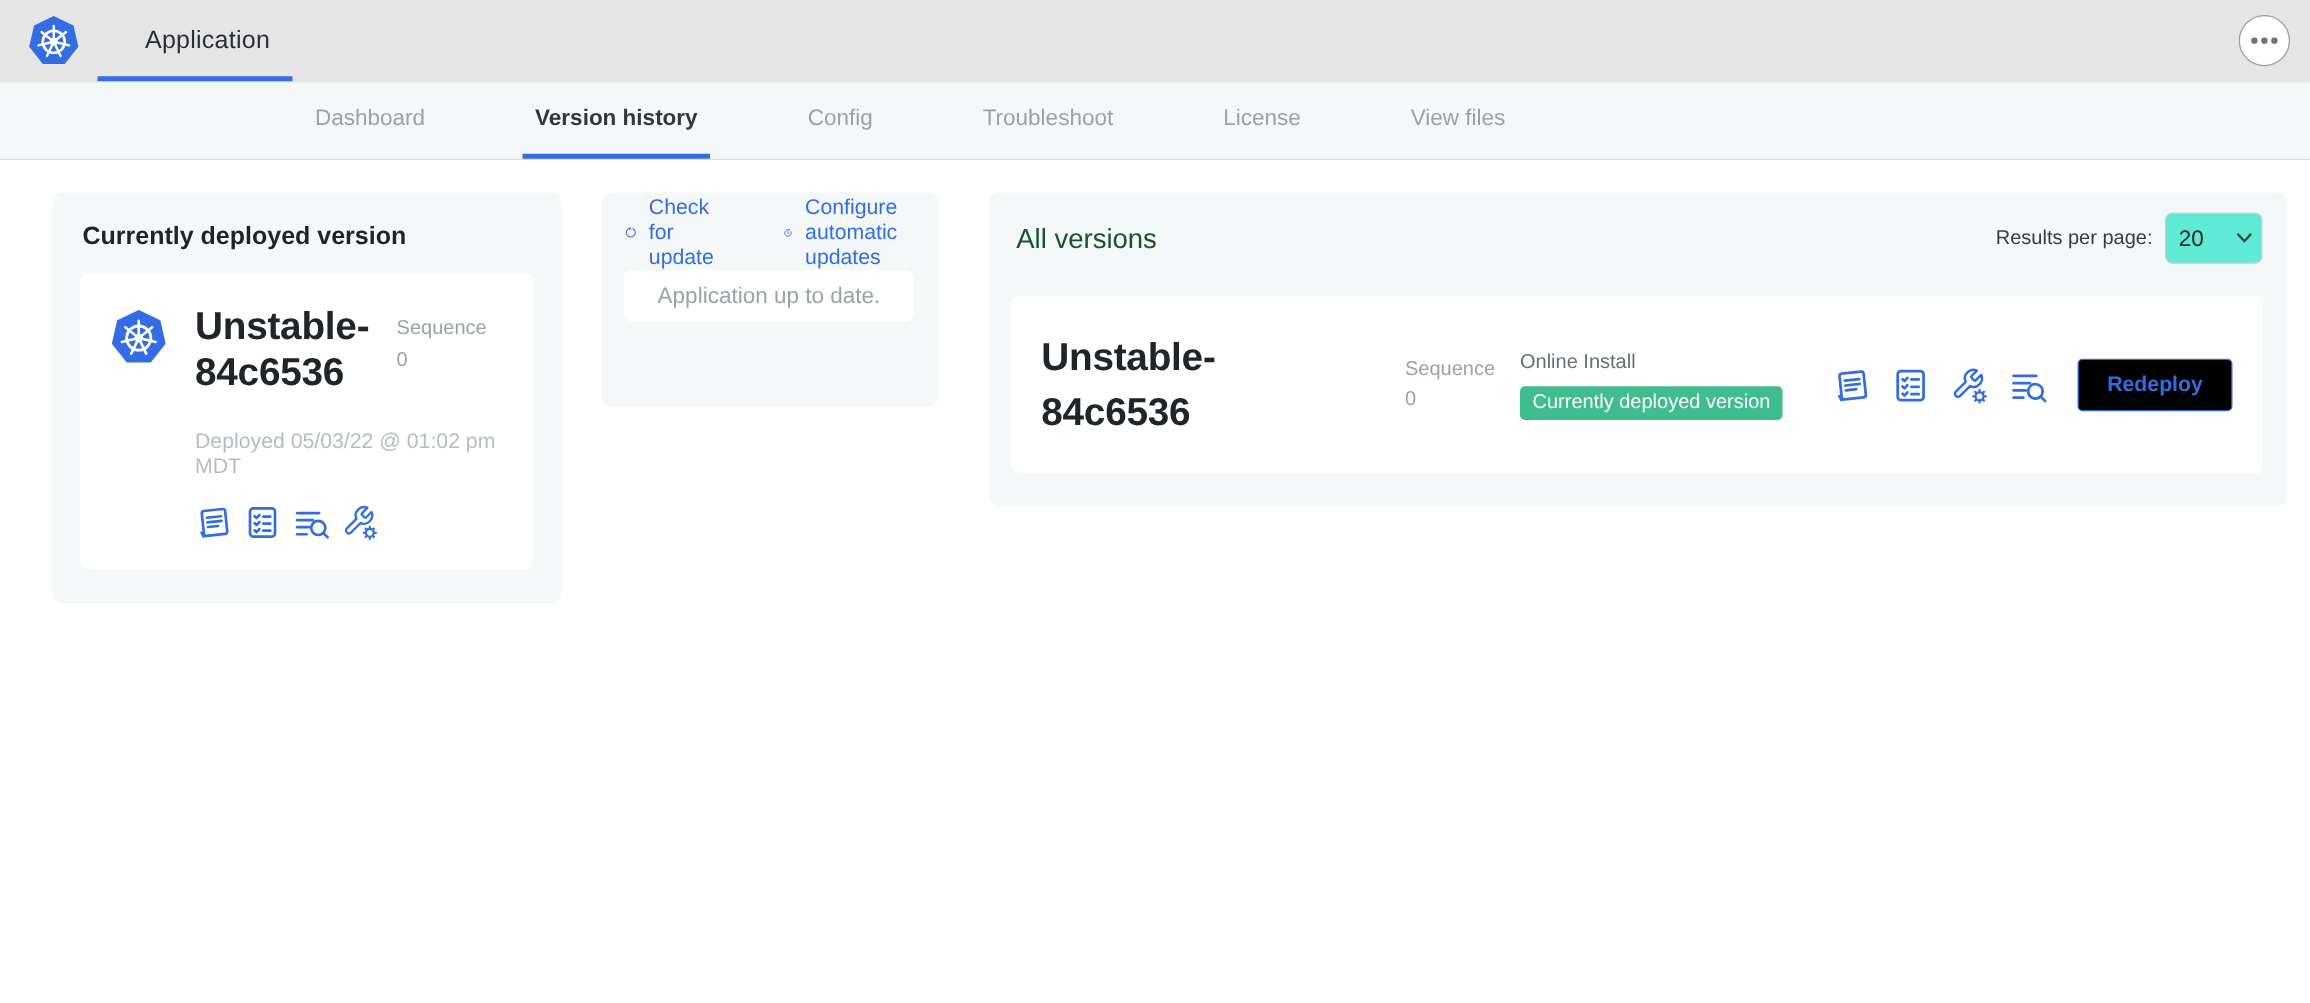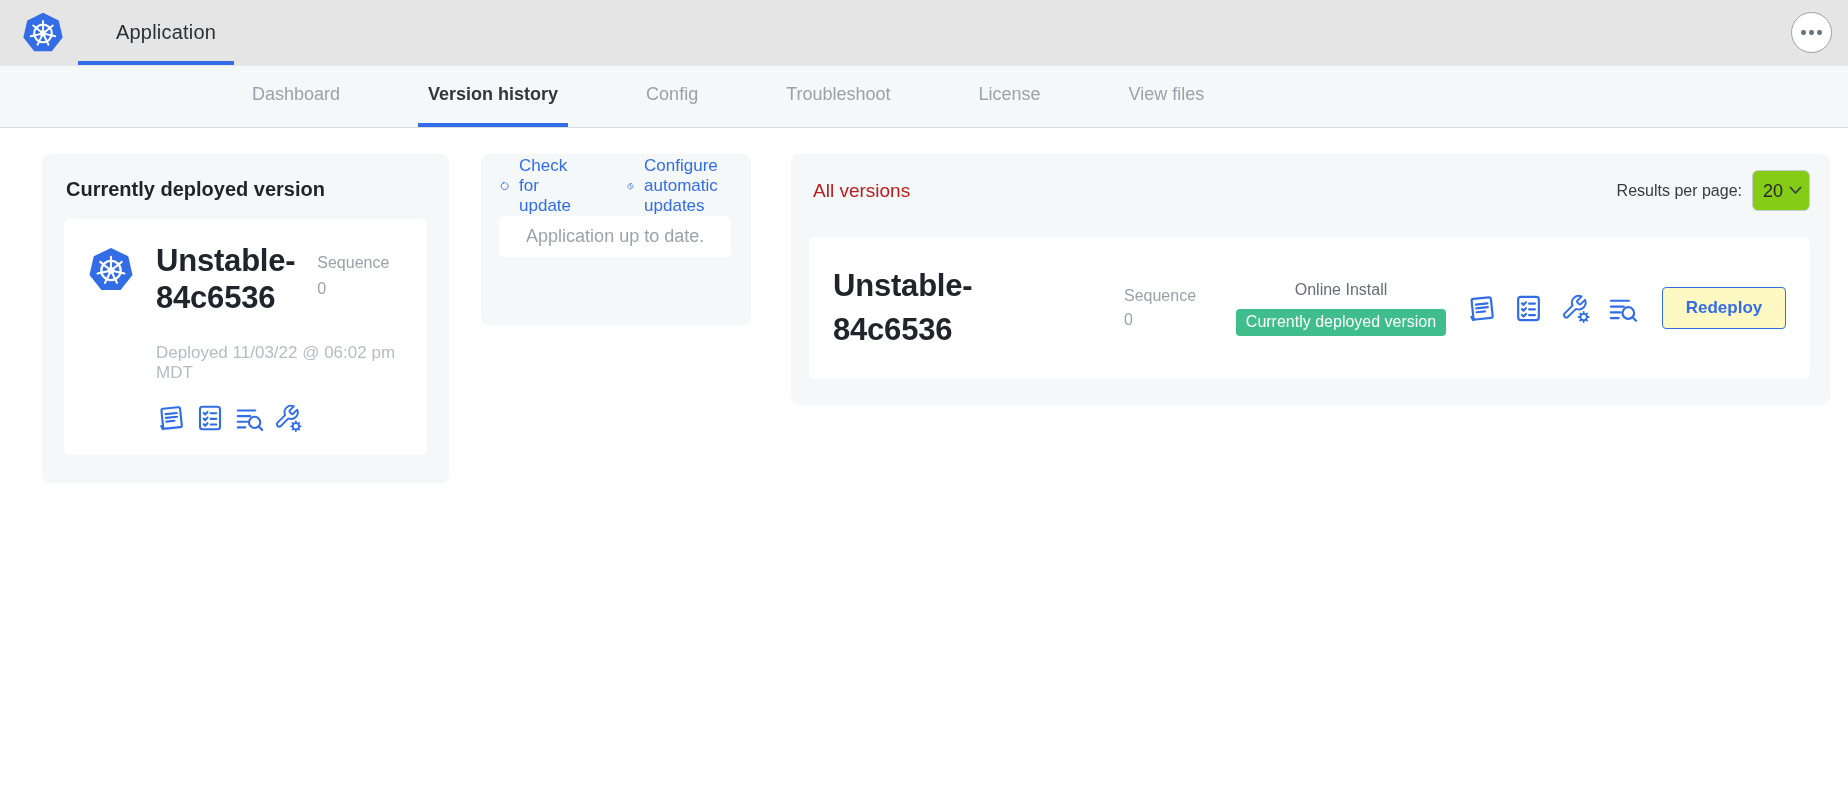--- a/index.html
+++ b/index.html
@@ -45,40 +45,40 @@
   
   .right-col { flex:1; display:flex; flex-direction:row; gap:40px; }
   .updates-panel { height:171px; padding:14px 20px 28px 18px; }
   .links-row { display:flex; justify-content:flex-end; align-items:center; gap:44px; height:36px; margin-bottom:12px; }
   .blue-link { display:flex; align-items:center; gap:9px; color:#326de6; font-size:17px; cursor:pointer; }
   .status-box { background:#fff; border-radius:6px; height:41px; display:flex; align-items:center;
     justify-content:center; font-size:18px; color:#9ba2aa; }
 
   .versions-panel { padding:16px 20px 26px 18px; }
   .vp-header { display:flex; justify-content:space-between; align-items:center; padding-left:4px; }
-  .vp-title { font-size:19px; color:#b91c1c; }
+  .vp-title { font-size:22px; color:#14532d; }
   .per-page { display:flex; align-items:center; gap:10px; }
   .per-page label { font-size:16px; color:#363b42;padding-left:44px; }
   .select-wrap { position:relative; }
-  .select-wrap select { appearance:none; -webkit-appearance:none; width:58px; height:41px; background:#84cc16;
+  .select-wrap select { appearance:none; -webkit-appearance:none; width:78px; height:41px; background:#5eead4;
     border:1px solid #c8cdd2; border-radius:6px; font-size:18px; color:#24282e; padding:0 0 0 10px;
     font-family:inherit; cursor:pointer; }
   .select-wrap .chev { position:absolute; right:8px; top:16px; pointer-events:none; }
 
   .version-row { background:#fff; border-radius:6px; margin-top:26px; height:142px;
     display:flex; align-items:center; padding:18px 24px; }
   .row-title { width:258px; flex:none; font-size:31px; font-weight:700; line-height:1.42; color:#20252c; letter-spacing:-.2px; }
   .row-seq { width:92px; flex:none; margin-left:33px; font-size:16px; line-height:24px; color:#9aa1a9; }
-  .row-mid { width:250px; flex:none;text-align:center; }
+  .row-mid { width:250px; flex:none; }
   .install-type { font-size:16px; font-weight:500; color:#666d75; margin-bottom:10px; }
   .status-badge { display:inline-block; background:#3fbd8d; color:#fff; font-size:16px;
     padding:4px 10px 5px; border-radius:4px; }
   .row-spacer { flex:1; }
   .row-icons { display:flex; align-items:center; gap:16px; }
-  .redeploy-btn { margin-left:24px; width:124px; height:42px; background:#fef9c3; border:1px solid #326de6;
+  .redeploy-btn { margin-left:24px; width:124px; height:42px; background:#000000; border:1px solid #326de6;
     border-radius:4px; color:#326de6; font-weight:700; font-size:17px; display:flex; align-items:center;
     justify-content:center; cursor:pointer; font-family:inherit; }
 </style>
 </head>
 <body>
 
 <div class="header">
   <svg class="logo" viewBox="0 0 100 100">
     <polygon points="50,2 87.5,20.1 96.8,60.7 70.8,93.3 29.2,93.3 3.2,60.7 12.5,20.1" fill="#326de6"></polygon>
     <circle cx="50" cy="51" r="21" fill="none" stroke="#fff" stroke-width="5"></circle>
@@ -132,21 +132,21 @@
           <circle cx="50" cy="51" r="7.5" fill="#fff"></circle>
         </svg>
         <div class="card-main">
           <div class="card-top">
             <div class="version-title">Unstable-84c6536</div>
             <div class="seq-block">
               <div>Sequence</div>
               <div>0</div>
             </div>
           </div>
-          <div class="deployed-date">Deployed 11/03/22 @ 06:02 pm MDT</div>
+          <div class="deployed-date">Deployed 05/03/22 @ 01:02 pm MDT</div>
           <div class="icon-row">
             <svg width="30" height="30" viewBox="0 0 24 24" fill="none" stroke="#326de6" stroke-width="1.7" stroke-linecap="round" stroke-linejoin="round">
               <g transform="rotate(-6 12 12)">
                   <rect x="5" y="4" width="15" height="16" rx="1.5"></rect>
               <line x1="8" y1="8.5" x2="17" y2="8.5"></line>
                   <line x1="8" y1="11.5" x2="17" y2="11.5"></line>
                   <line x1="8" y1="14.5" x2="14.5" y2="14.5"></line>
                 </g>
               <path d="M4.2 18.5 L5.6 21"></path>
             </svg>

